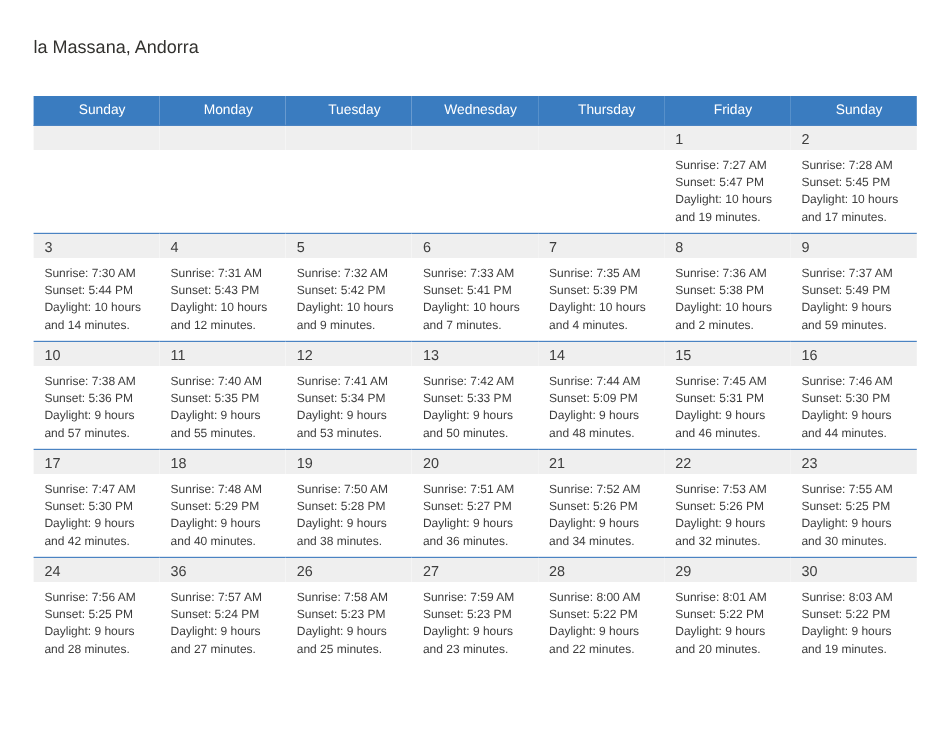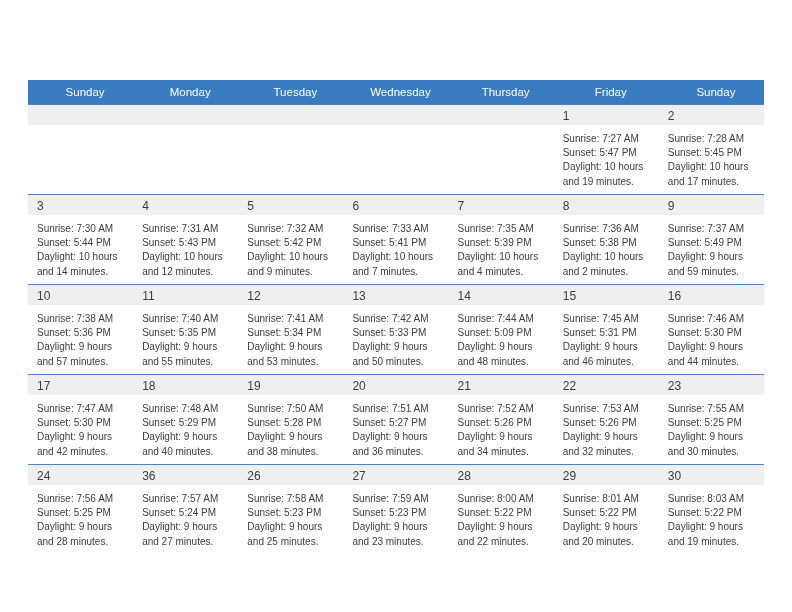--- a/index.html
+++ b/index.html
@@ -130,20 +130,21 @@
     white-space: normal;
   }
 </style>
 </head>
 <body>
 
 <div class="page">
 
   <div class="header">
     <div class="titles">
+      <div class="cal-subtitle">la Massana, Andorra</div>
     </div>
   </div>
 
   <table class="calendar">
     <thead>
       <tr>
         <th>Sunday</th>
         <th>Monday</th>
         <th>Tuesday</th>
         <th>Wednesday</th>

